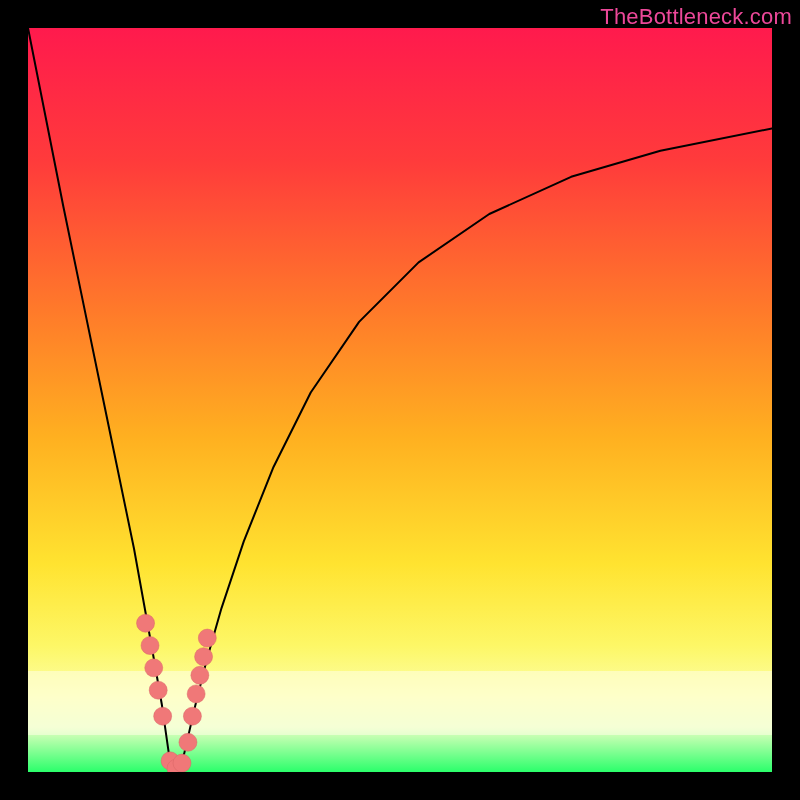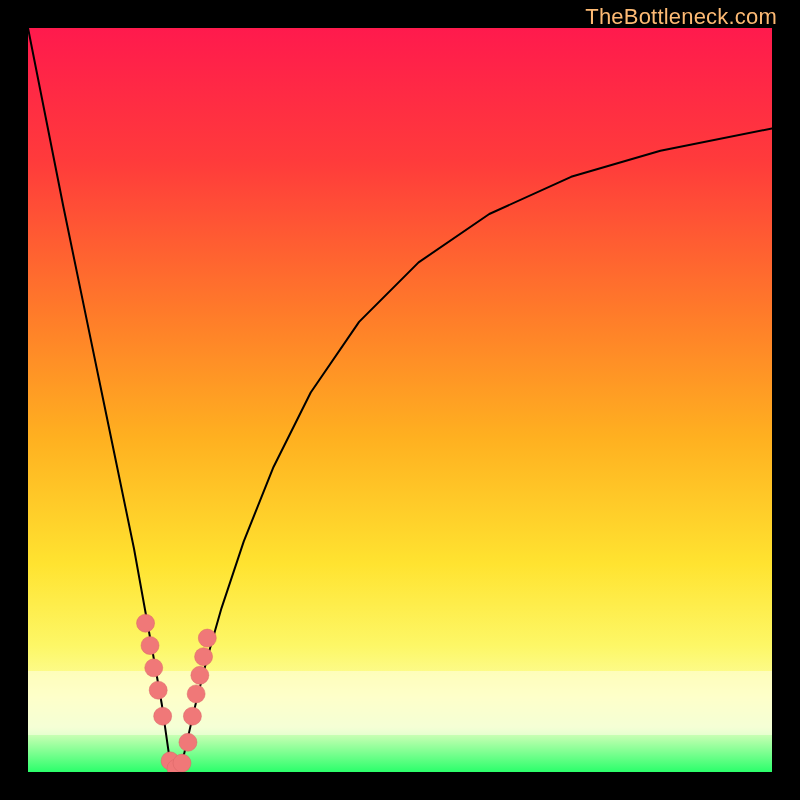--- a/index.html
+++ b/index.html
@@ -53,22 +53,22 @@
     position: absolute;
     left: 0;
     top: 0;
     width: 100%;
     height: 100%;
     pointer-events: none;
   }
   .watermark {
     position: absolute;
     top: 4px;
-    right: 23px;
-    color: #fdba74;
+    right: 8px;
+    color: #ec4899;
     font-size: 22px;
     letter-spacing: 0.2px;
     user-select: none;
   }
 </style>
 </head>
 <body>
 
 <div class="frame">
   <div class="plot" id="plot">

